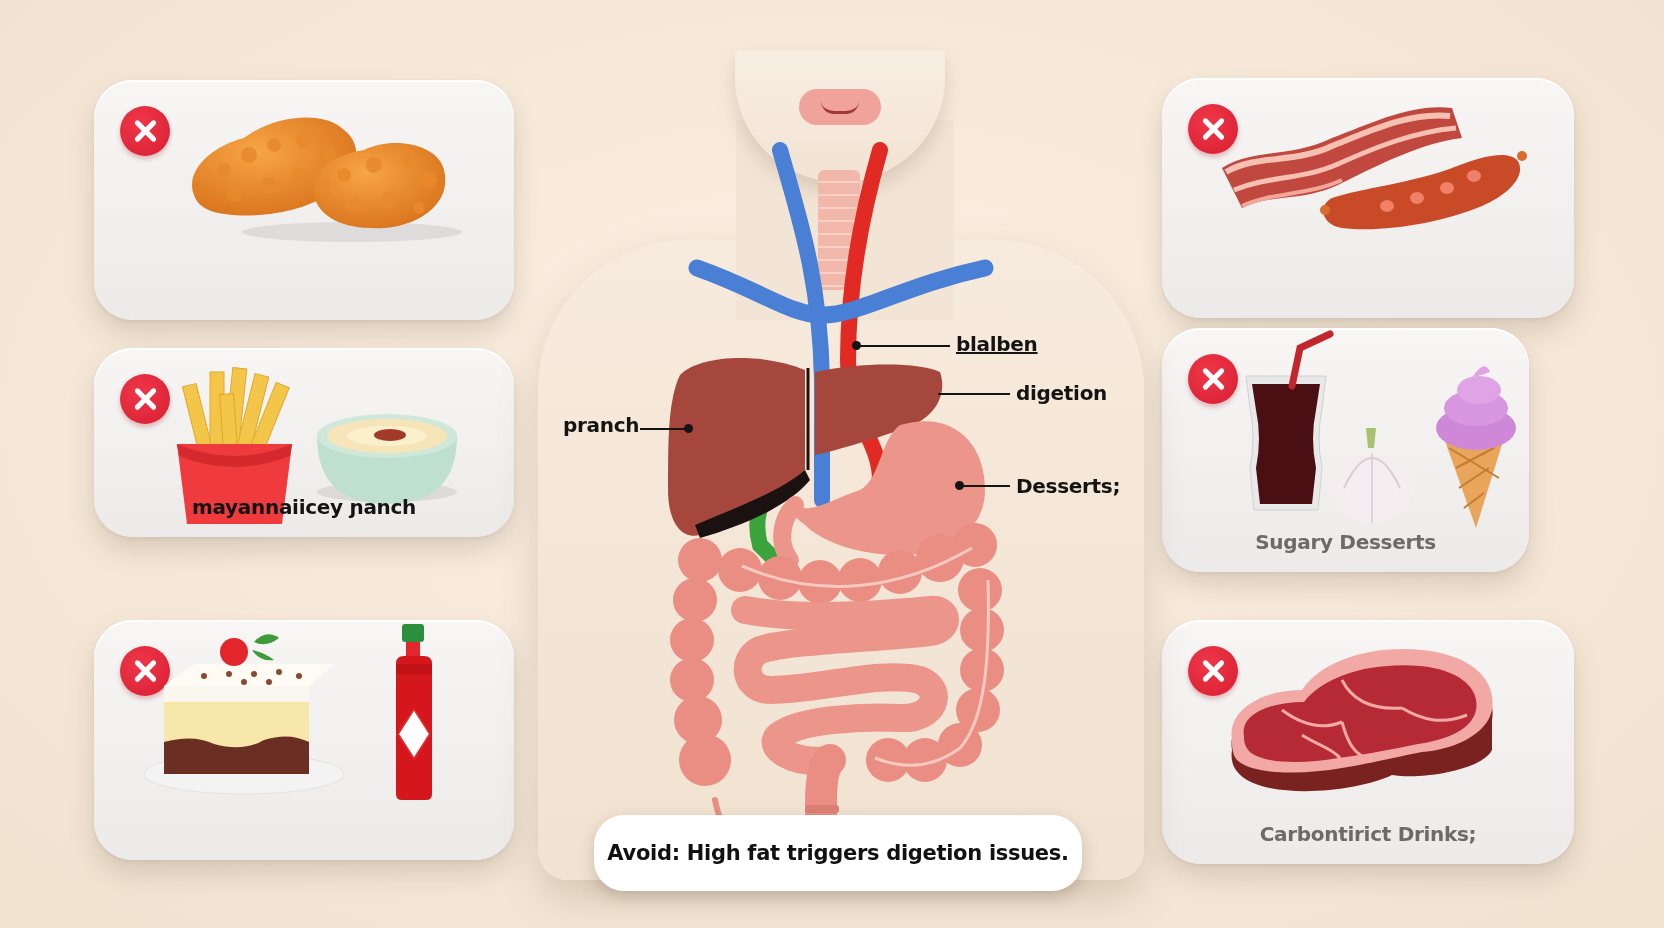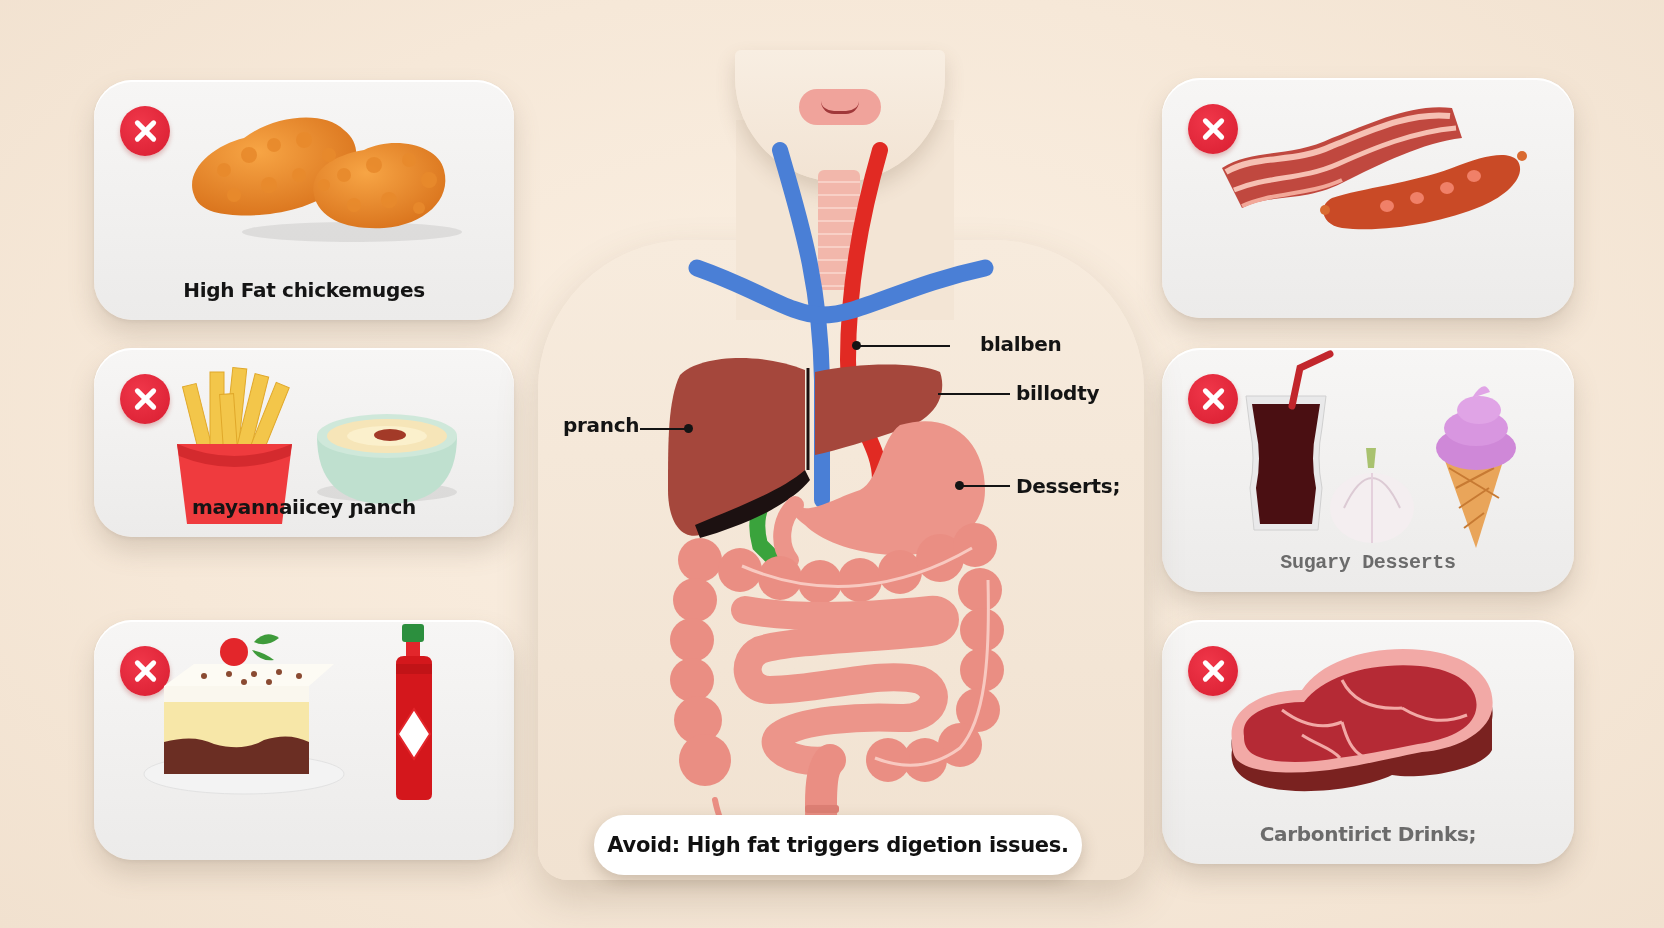--- a/index.html
+++ b/index.html
@@ -68,21 +68,21 @@
     border-radius: 6px;
   }
   .organ-label {
     position: absolute; font-size: 20px; font-weight: bold; color: #141414;
     font-family: "DejaVu Sans", sans-serif; letter-spacing: -0.3px;
   }
   .leader { position: absolute; height: 2px; background: #141414; }
   .dot { position: absolute; width: 9px; height: 9px; border-radius: 50%; background: #141414; }
 
   .caption {
-    position: absolute; left: 594px; top: 815px; width: 488px; height: 60px;
+    position: absolute; left: 594px; top: 815px; width: 488px; height: 76px;
     background: #ffffff; border-radius: 30px;
     box-shadow: 0 6px 16px rgba(90,70,50,0.25);
     display: flex; align-items: center; justify-content: center;
   }
   .caption span { font-size: 21px; font-weight: bold; color: #111; letter-spacing: -0.3px; }
 </style>
 </head>
 <body>
 
 <div class="card" style="left:94px;top:80px;">
@@ -109,21 +109,20 @@
         <circle cx="150" cy="85" r="6"></circle>
       <circle cx="170" cy="75" r="7"></circle>
         <circle cx="200" cy="65" r="8"></circle>
         <circle cx="235" cy="60" r="7"></circle>
         <circle cx="255" cy="80" r="8"></circle>
       <circle cx="180" cy="105" r="7"></circle>
         <circle cx="215" cy="100" r="8"></circle>
         <circle cx="245" cy="108" r="6"></circle>
     </g>
   </svg>
-  <div class="card-label lbl-dark">High Fat chickemuges</div>
 </div>
 
 <div class="card" style="left:94px;top:348px;height:189px;">
   <div class="x-badge"></div>
   <svg class="art" style="left:78px;top:16px;" width="300" height="170" viewBox="0 0 300 170">
     <g fill="#f3c64a" stroke="#e0a82a" stroke-width="1">
       <rect x="20" y="20" width="14" height="80" transform="rotate(-14 27 60)"></rect>
       <rect x="38" y="8" width="14" height="90"></rect>
       <rect x="56" y="4" width="14" height="95" transform="rotate(6 63 50)"></rect>
       <rect x="72" y="10" width="14" height="90" transform="rotate(14 79 55)"></rect>
@@ -182,21 +181,21 @@
         <ellipse cx="175" cy="118" rx="7" ry="6"></ellipse>
         <ellipse cx="205" cy="110" rx="7" ry="6"></ellipse>
         <ellipse cx="235" cy="100" rx="7" ry="6"></ellipse>
         <ellipse cx="262" cy="88" rx="7" ry="6"></ellipse>
       </g>
     <circle cx="113" cy="122" r="5" fill="#d96a30"></circle>
       <circle cx="310" cy="68" r="5" fill="#d96a30"></circle>
   </svg>
 </div>
 
-<div class="card" style="left:1162px;top:348px;width:412px;height:244px;font-family:Liberation Mono, monospace;">
+<div class="card" style="left:1162px;top:328px;width:367px;height:244px;">
   <div class="x-badge"></div>
   <svg class="art" style="left:82px;top:0px;" width="300" height="200" viewBox="0 0 300 200">
     <path d="M2,48 L82,48 L78,80 Q72,110 78,140 L74,182 L10,182 L6,140 Q12,110 6,80 Z" fill="#e9e9ea" stroke="#d0d0d0"></path>
     <path d="M8,56 L76,56 L72,82 Q66,110 72,140 L68,176 L16,176 L12,140 Q18,110 12,82 Z" fill="#4a0f12"></path>
     <path d="M48,58 L56,20 L86,6" stroke="#c2262c" stroke-width="7" fill="none" stroke-linecap="round"></path>
     <ellipse cx="128" cy="160" rx="42" ry="35" fill="#f4eef0"></ellipse>
     <path d="M100,160 Q128,100 156,160" fill="none" stroke="#dccad4" stroke-width="2"></path>
     <path d="M128,125 L128,195" stroke="#e4d0dc" stroke-width="2"></path>
     <path d="M124,120 L122,100 L132,100 L130,120Z" fill="#a9c26f"></path>
     <path d="M200,110 L260,110 L232,200 Z" fill="#e9a55a"></path>
@@ -277,25 +276,25 @@
   <path d="M745,610 C800,620 880,615 930,610 C950,608 950,630 930,632 C880,638 790,640 760,650 C740,660 745,690 770,690 C820,690 880,670 920,680 C945,690 935,720 900,718 C860,716 800,720 780,735 C765,745 790,765 830,760" stroke="#ec958a" stroke-width="28" fill="none" stroke-linecap="round" stroke-linejoin="round"></path>
 
   <path d="M830,760 C820,770 820,800 822,840" stroke="#ea8e83" stroke-width="32" fill="none" stroke-linecap="round"></path>
   <rect x="805" y="805" width="34" height="8" rx="3" fill="#dd7f74"></rect>
 </svg>
 
 <div class="organ-label" style="left:563px;top:413px;">pranch</div>
 <div class="leader" style="left:640px;top:428px;width:48px;"></div>
 <div class="dot" style="left:684px;top:424px;"></div>
 
-<div class="organ-label" style="left:980px;top:332px;">blalben</div>
+<div class="organ-label" style="left:956px;top:332px;text-decoration:underline;">blalben</div>
 <div class="dot" style="left:852px;top:341px;"></div>
 <div class="leader" style="left:858px;top:345px;width:92px;"></div>
 
-<div class="organ-label" style="left:1016px;top:381px;">billodty</div>
+<div class="organ-label" style="left:1016px;top:381px;">digetion</div>
 <div class="leader" style="left:938px;top:393px;width:72px;"></div>
 
 <div class="organ-label" style="left:1016px;top:474px;">Desserts;</div>
 <div class="dot" style="left:955px;top:481px;"></div>
 <div class="leader" style="left:962px;top:485px;width:48px;"></div>
 
 <div class="caption">
   <span>Avoid: High fat triggers digetion issues.</span>
 </div>
 

